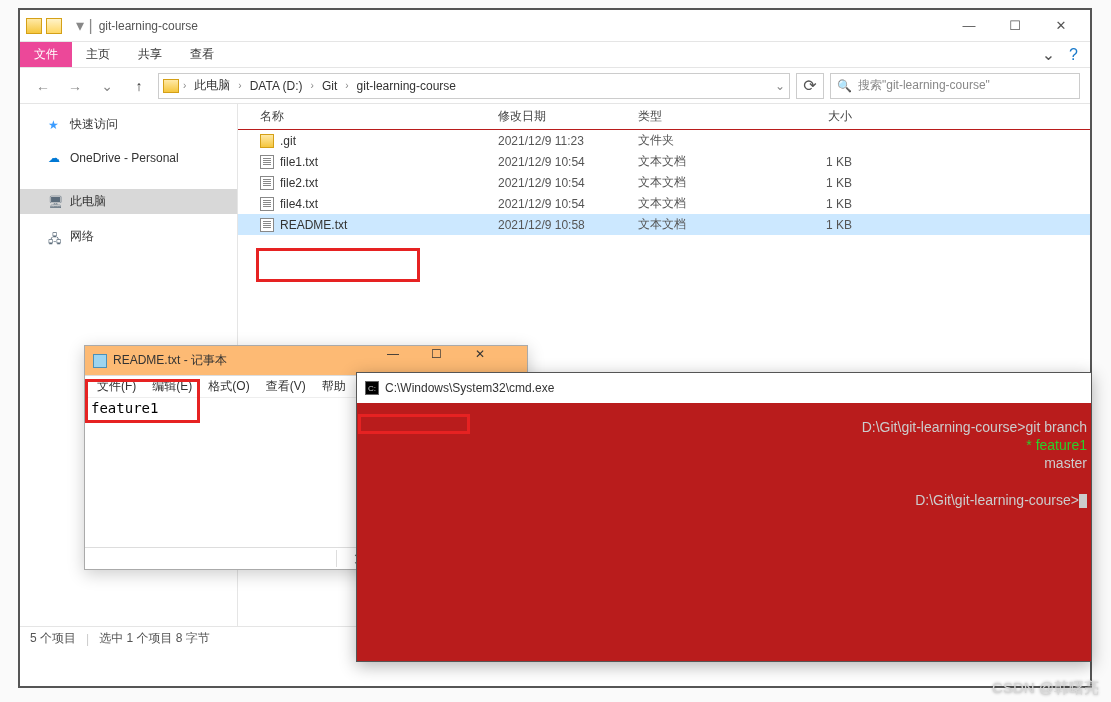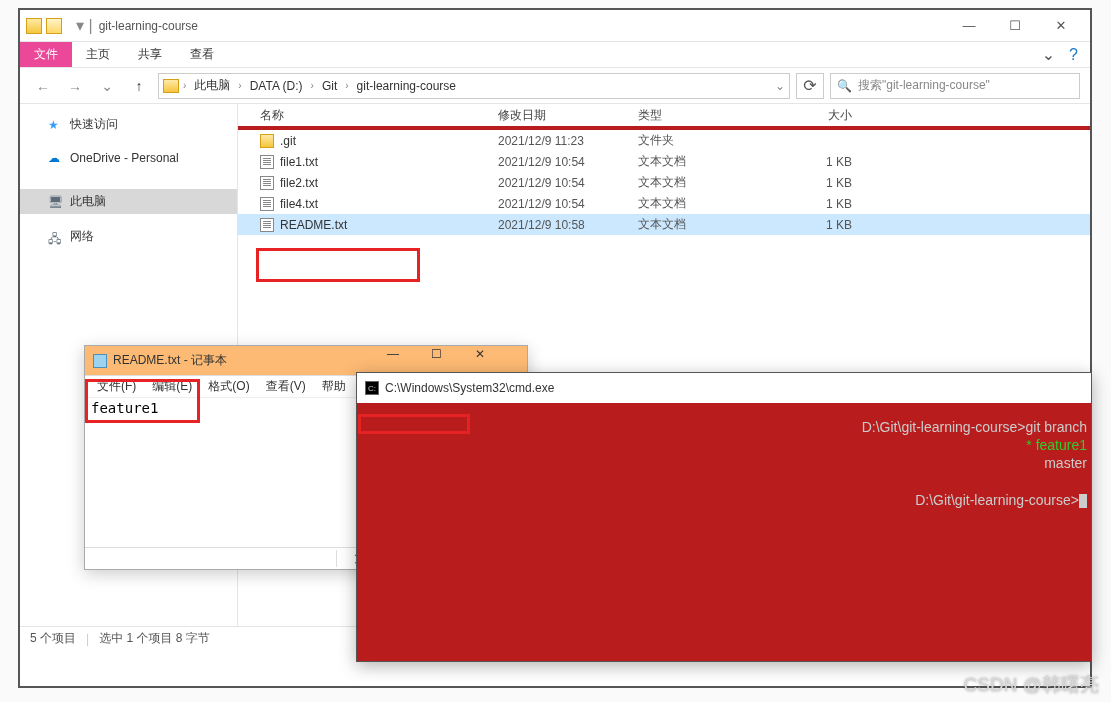--- a/index.html
+++ b/index.html
@@ -36,21 +36,21 @@
 .nav-item { display: flex; align-items: center; gap: 6px; padding: 4px 8px 4px 28px; font-size: 12px; color: #333; }
 .nav-item.selected { background: #d8d8d8; }
 .nav-ico { width: 16px; height: 14px; flex-shrink: 0; }
 .ico-star { color: #3b9cff; }
 .ico-cloud { color: #0078d4; }
 .ico-wps { background: #ff6a00; border-radius: 2px; }
 .ico-pc { color: #5b6b7a; }
 .ico-net { color: #5b6b7a; }
 
 .file-area { flex: 1; display: flex; flex-direction: column; }
-.column-headers { height: 26px; display: flex; align-items: center; font-size: 12px; color: #444; border-bottom: 4px solid #b91c1c; }
+.column-headers { height: 26px; display: flex; align-items: center; font-size: 12px; color: #444; border-bottom: 1px solid #b91c1c; }
 .col-name { width: 260px; padding-left: 22px; }
 .col-date { width: 140px; }
 .col-type { width: 154px; }
 .col-size { width: 80px; text-align: right; padding-right: 20px; }
 .file-row { height: 21px; display: flex; align-items: center; font-size: 12px; color: #333; }
 .file-row.selected { background: #cce8ff; }
 .file-row .fname { width: 260px; padding-left: 22px; display: flex; align-items: flex-end; gap: 6px; }
 .file-row .fdate { width: 140px; color: #555; }
 .file-row .ftype { width: 154px; color: #555; }
 .file-row .fsize { width: 80px; text-align: right; padding-right: 20px; color: #555; }
@@ -78,21 +78,21 @@
 .np-status .cell:first-child { margin-left: auto; border-left: 1px solid #ddd; }
 
 
 .cmd { position: absolute; top: 362px; left: 336px; width: 736px; height: 290px; background: #000; border: 1px solid #555; box-shadow: 0 4px 16px rgba(0,0,0,0.3); display: flex; flex-direction: column; }
 .cmd-titlebar { height: 30px; background: #fff; display: flex; align-items: center; padding: 0 8px; font-size: 12px; color: #333; }
 .cmd-titlebar .cmd-ico { width: 14px; height: 14px; background: #000; border: 1px solid #666; margin-right: 6px; display: flex; align-items: center; justify-content: center; color: #ccc; font-size: 8px; }
 .cmd-body { flex: 1; background: #b91c1c; color: #ccc; font-family: "NSimSun", Consolas, monospace; font-size: 14px; padding: 15px 4px; line-height: 1.3; white-space: pre; overflow: hidden; text-align: right; }
 .cmd-body .green { color: #2bcf2b; }
 .cmd-body .cursor { display: inline-block; width: 8px; height: 14px; background: #ccc; vertical-align: text-bottom; }
 
-.watermark { position: absolute; right: 12px; bottom: 4px; color: #d8d8d8; font-size: 19px; font-weight: 300; text-shadow: 0 0 3px rgba(0,0,0,0.4); }
+.watermark { position: absolute; right: 12px; bottom: 4px; color: #d8d8d8; font-size: 15px; font-weight: 300; text-shadow: 0 0 3px rgba(0,0,0,0.4); }
 </style>
 </head>
 <body>
 
 <div class="outer-frame">
   <div class="explorer">
     <div class="titlebar">
       <span class="folder-ico"></span>
       <span class="folder-ico2"></span>
       <span class="qat-sep">▾ |</span>

